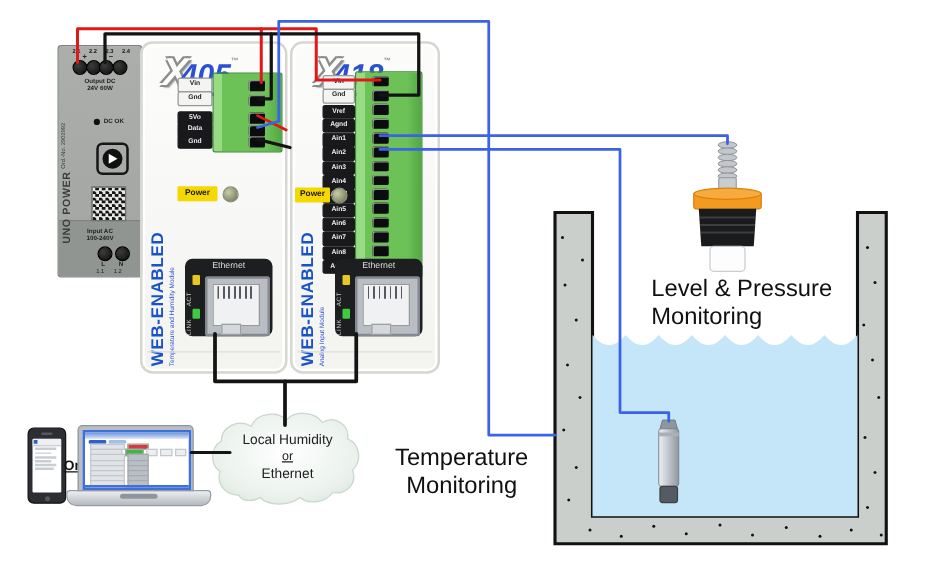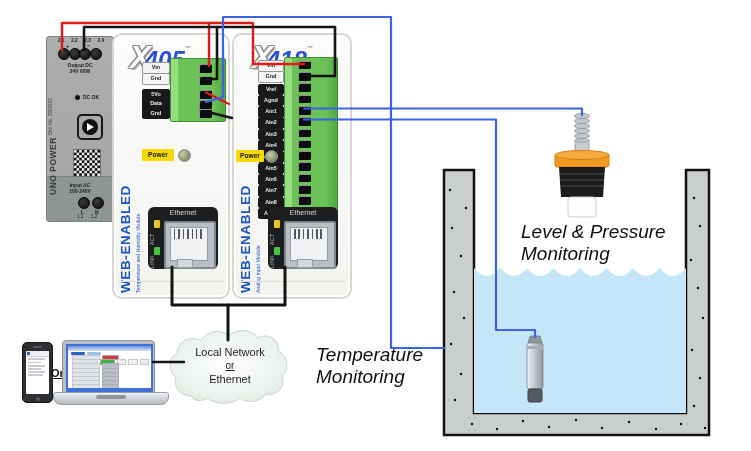--- a/index.html
+++ b/index.html
@@ -42,21 +42,21 @@
   .ejack{position:absolute;left:16px;top:14px;width:48px;height:44px;background:#b8bec4;border:2px solid #83898f;border-radius:2px;}
   .ejack-in{position:absolute;left:4px;top:4px;width:36px;height:32px;background:#eff1f3;border:1px solid #999;}
   .ejack-pins{position:absolute;left:3px;top:1px;width:30px;height:10px;background:repeating-linear-gradient(90deg,#565a5e 0 1.5px,transparent 1.5px 4.4px);}
   .ejack-tab{position:absolute;left:11px;bottom:-1px;width:14px;height:7px;background:#d6d9db;border:1px solid #9aa0a5;}
   .eled{position:absolute;left:6px;width:6px;height:8px;border-radius:1px;}
   .eact{background:#e8c722;top:13px;}
   .elink{background:#41c841;top:40px;}
   .eledlab{position:absolute;left:1px;font-size:5px;color:#c8c8c8;letter-spacing:.5px;}
 
   
-  .bigtext{position:absolute;color:#101010;font-size:19px;line-height:21.5px;font-style:italic;}
+  .bigtext{position:absolute;color:#101010;font-size:19px;line-height:21.5px;}
   .cloudtext{position:absolute;width:98px;text-align:center;color:#1d1d1d;}
 
   
   .laptop-screen{position:absolute;left:9px;top:2px;width:91px;height:52px;background:#b9bec4;border:1px solid #8f959b;border-radius:4px 4px 0 0;}
   .lpage{position:absolute;left:3px;top:3px;width:83px;height:44px;background:#fff;border:2px solid #3f6fd8;}
   .lhead{height:5px;background:linear-gradient(180deg,#6c94dd,#d7e1f4);}
   .llogo{margin:1px 0 1px 3px;width:14px;height:3px;background:#2f62c8;border-radius:1px;box-shadow:16px 0 0 #9fc0e8;}
   .lrow{display:flex;align-items:center;height:3.4px;margin:0 2px .8px 4px;}
   .lrow .c1{width:26px;height:100%;background:#e0e3e7;border:0.5px solid #c4c8cd;}
   .lrow .bar{width:15px;height:100%;margin-left:2px;border:0.5px solid #aaa;}
@@ -356,29 +356,29 @@
             </div>
           </div>
         <div style="position:absolute;left:0;bottom:0;width:100%;height:2px;background:#3f6fd8;"></div>
       </div>
     </div>
     <div class="lbase">
         <div class="lpad"></div>
       </div>
   </div>
 
-  <div class="cloudtext" style="left:181px;top:346px;font-size:11px;">Local Network</div>
+  <div class="cloudtext" style="left:181px;top:346px;font-size:11px;">Local Humidity</div>
   <div class="cloudtext" style="left:181px;top:360px;font-size:10px;text-decoration:underline;">or</div>
   <div class="cloudtext" style="left:181px;top:373px;font-size:11px;">Ethernet</div>
 
   <div class="bigtext" style="left:521px;top:221px;">
     <div>Level &amp; Pressure</div>
     <div>Monitoring</div>
   </div>
-  <div class="bigtext" style="left:316px;top:344px;">
+  <div class="bigtext" style="left:316px;top:356px;text-align:center;">
     <div>Temperature</div>
     <div>Monitoring</div>
   </div>
 
   <svg class="abs" style="left:0;top:0;pointer-events:none;" width="751" height="451">
     <g fill="none" stroke-linejoin="round" stroke-linecap="round">
 
       <path d="M62,50 62,23 253,23 253,64 304,64" stroke="#e11818" stroke-width="2.4"></path>
       <path d="M209,23 209,66" stroke="#e11818" stroke-width="2.4"></path>
       <path d="M206,92.5 229,104" stroke="#e11818" stroke-width="2.2"></path>

